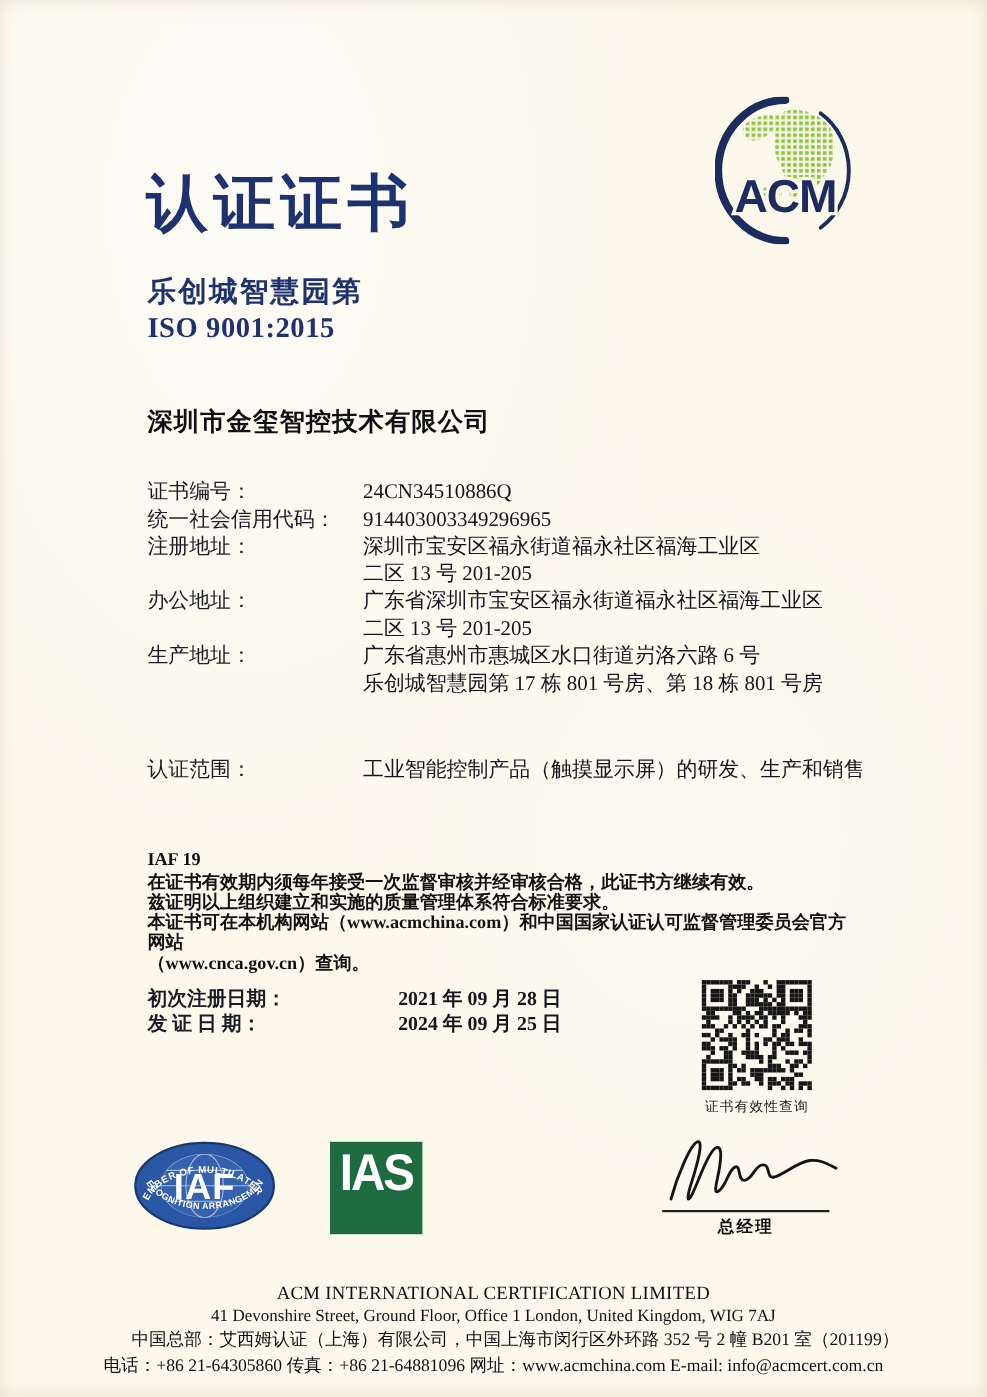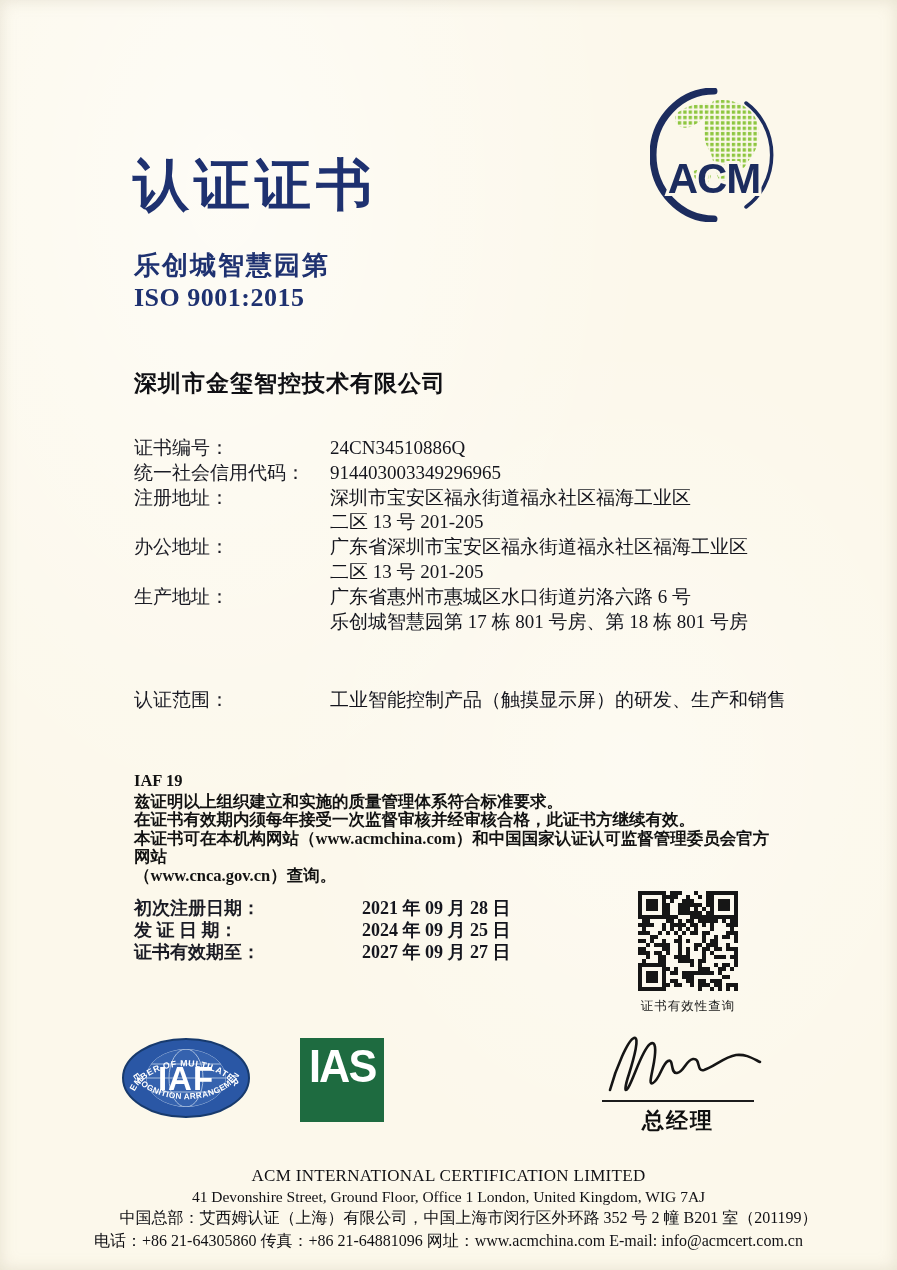--- a/index.html
+++ b/index.html
@@ -44,21 +44,21 @@
   .ias-square span{color:#fff;font-family:"Liberation Sans","DejaVu Sans",sans-serif;
       font-size:47px;font-weight:700;letter-spacing:-2px;transform:scaleX(.92);}
   .ias-text{margin-left:10px;font-family:"Liberation Sans","DejaVu Sans",sans-serif;color:#1e6b40;padding-top:3px;}
   .ias-text .acc{font-size:21px;font-weight:700;letter-spacing:.5px;line-height:1;}
   .ias-text .acc sup{font-size:8px;}
   .ias-text .sm{font-size:13.5px;font-weight:500;line-height:16px;}
   .ias-text .code{font-size:13.5px;font-weight:500;margin-top:7px;letter-spacing:.5px;}
   
   .sig-svg{left:596px;top:1024px;}
   .sig-line{left:602px;top:1100px;width:152px;border-top:2px solid #1c1c1c;height:0;}
-  .sig-title{left:602px;top:1106px;width:152px;text-align:center;font-size:22px;font-weight:700;color:#101010;letter-spacing:2px;}
+  .sig-title{left:602px;top:1106px;width:152px;text-align:center;font-size:15px;font-weight:700;color:#101010;letter-spacing:2px;}
   
   .footer{left:0;top:1166px;width:897px;text-align:center;color:#101014;}
   .footer .f1{font-size:17px;letter-spacing:.3px;margin-bottom:2px;}
   .footer .f2{font-size:15.5px;margin-bottom:2px;}
   .footer .f3{font-size:16px;margin-bottom:2px;padding-left:40px;}
   .footer .f4{font-size:16px;}
 </style>
 </head>
 <body>
 
@@ -120,38 +120,34 @@
 
   <div class="abs scope">
     <div class="row">
       <span class="lbl">认证范围：</span>
       <span class="val">工业智能控制产品（触摸显示屏）的研发、生产和销售</span>
     </div>
   </div>
 
   <div class="abs statement">
     <div class="head">IAF 19</div>
+    <div>在证书有效期内须每年接受一次监督审核并经审核合格，此证书方继续有效。</div>
     <div>兹证明以上组织建立和实施的质量管理体系符合标准要求。</div>
-    <div>在证书有效期内须每年接受一次监督审核并经审核合格，此证书方继续有效。</div>
     <div>本证书可在本机构网站（www.acmchina.com）和中国国家认证认可监督管理委员会官方网站</div>
     <div>（www.cnca.gov.cn）查询。</div>
   </div>
 
   <div class="abs dates">
     <div class="row">
       <span class="lbl">初次注册日期：</span>
       <span class="val">2021 年 09 月 28 日</span>
     </div>
     <div class="row">
       <span class="lbl">发 证 日 期：</span>
       <span class="val">2024 年 09 月 25 日</span>
-    </div>
-    <div class="row">
-      <span class="lbl">证书有效期至：</span>
-      <span class="val">2027 年 09 月 27 日</span>
     </div>
   </div>
 
   <div class="abs qr">
       <div class="on"></div>
       <div class="on"></div>
       <div class="on"></div>
       <div class="on"></div>
       <div class="on"></div>
       <div class="on"></div>

